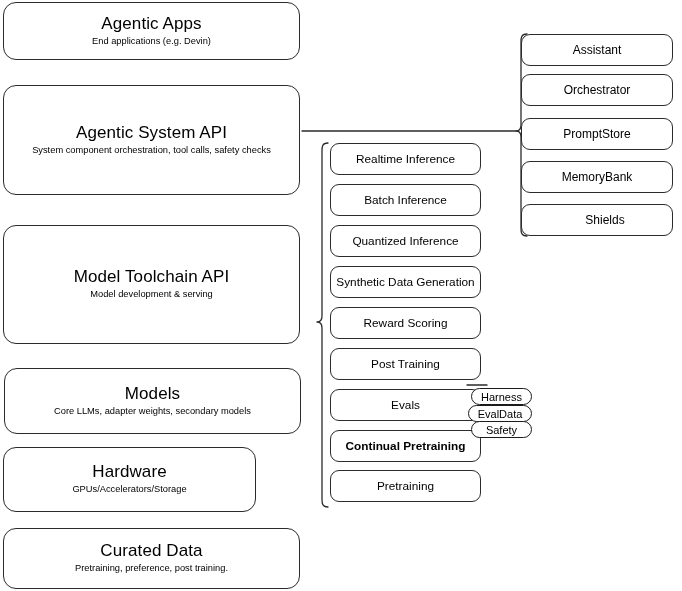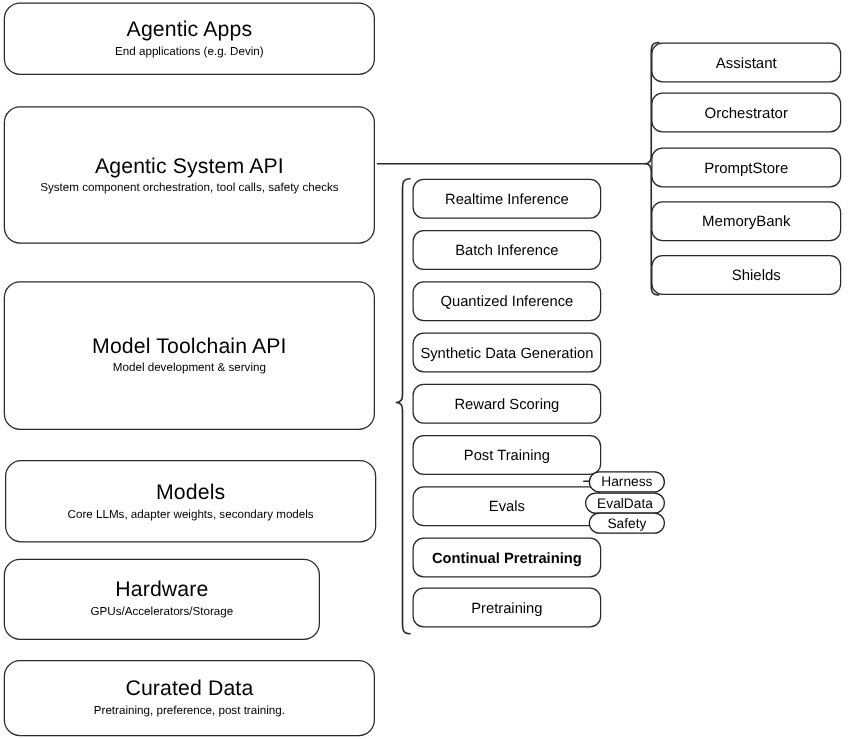--- a/index.html
+++ b/index.html
@@ -102,20 +102,21 @@
     border-radius: 10px;
     background: #ffffff;
     display: flex;
     align-items: center;
     justify-content: center;
     font-size: 11px;
     color: #000;
     white-space: nowrap;
     padding: 0 7px;
     z-index: 20;
+    margin-top: 11px;
   }
 </style>
 </head>
 <body>
 
 <div id="canvas">
 
   <svg class="svg-layer" viewBox="0 0 682 591" width="682" height="591" xmlns="http://www.w3.org/2000/svg">
     <g fill="none" stroke="#2b2b2b" stroke-width="1.3" stroke-linecap="round" stroke-linejoin="round">
 

